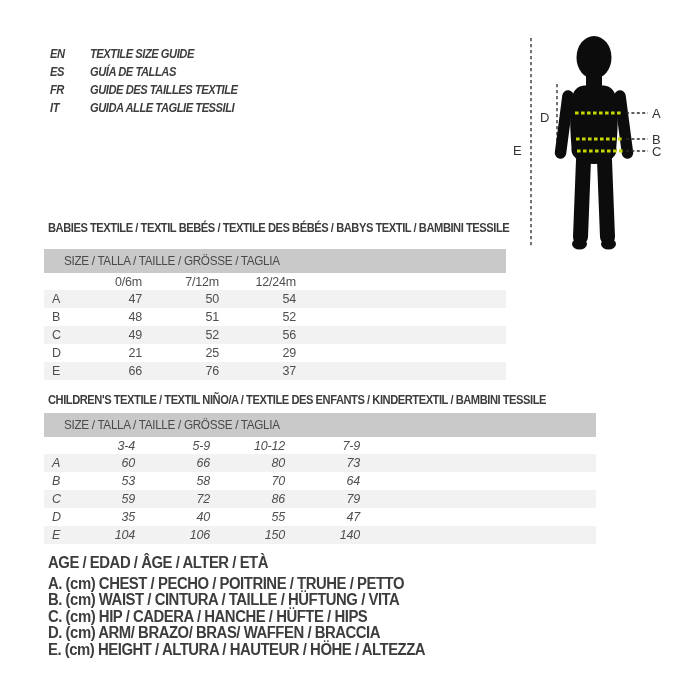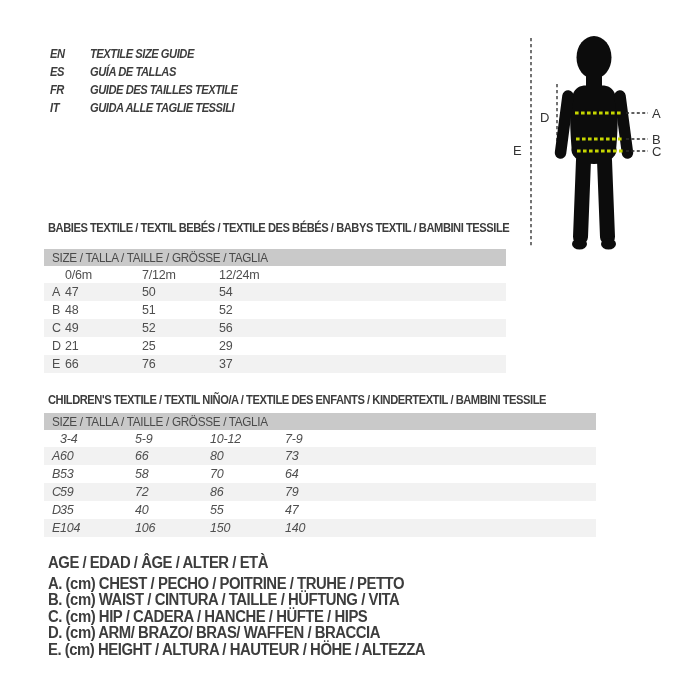--- a/index.html
+++ b/index.html
@@ -29,26 +29,26 @@
   .figure{position:absolute;left:505px;top:30px;width:170px;height:225px;}
   .figure text{font-family:"Liberation Sans", sans-serif;font-size:13px;fill:#333;}
 
   
   .sec-title{position:absolute;left:48px;font-size:12px;}
   .babies-title{top:221px;}
   .children-title{top:393px;}
 
   
   .table{position:absolute;left:44px;font-size:12.5px;color:var(--ink-soft);}
-  .table .t-bar{background:var(--bar-bg);height:17px;display:flex;align-items:center;padding-left:8px;color:#4a4a4a;}
+  .table .t-bar{background:var(--bar-bg);height:24px;display:flex;align-items:center;padding-left:20px;color:#4a4a4a;}
   .t-row{display:grid;align-items:center;height:18px;letter-spacing:-0.2px;}
   .t-colhead{height:17px;}
   .t-row.alt{background:var(--row-alt);}
   .t-row .c0{text-align:left;padding-left:8px;}
-  .t-row .c{text-align:left;}
+  .t-row .c{text-align:right;}
   .babies-table{top:249px;width:462px;}
   .babies-table .t-row{grid-template-columns:21px 77px 77px 77px 1fr;}
   .children-table{top:413px;width:552px;}
   .children-table .t-row{grid-template-columns:16px 75px 75px 75px 75px 1fr;font-style:italic;}
 
   
   .legend{position:absolute;left:48px;top:554px;font-size:16px;}
   .legend .legend-line{height:16.6px;display:block;}
   .legend .age-line{margin-bottom:4px;}
 </style>

